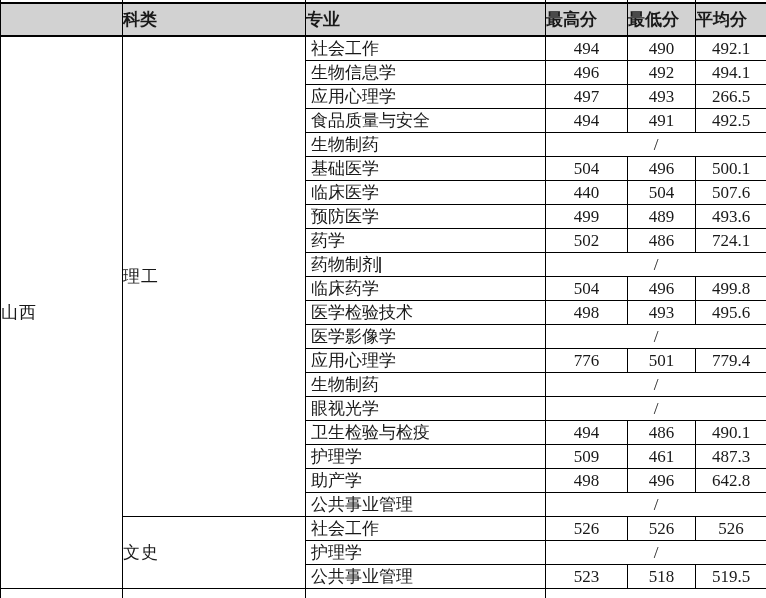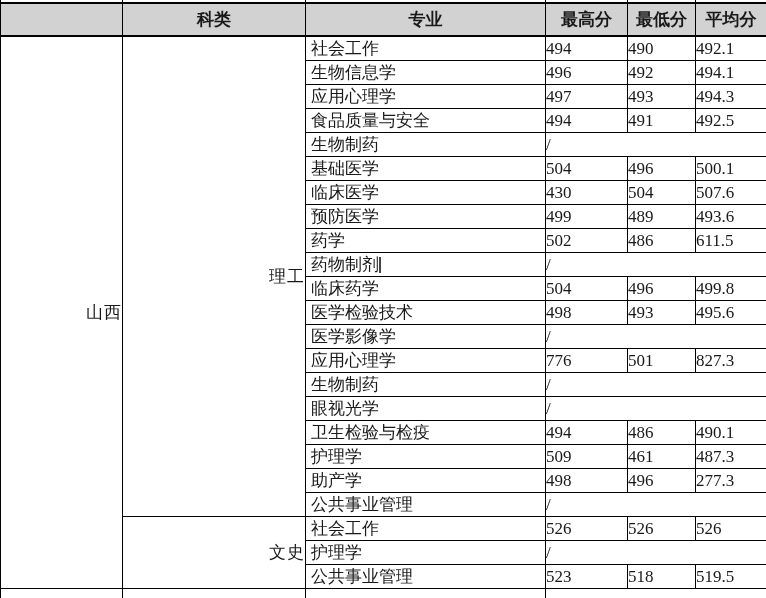--- a/index.html
+++ b/index.html
@@ -12,28 +12,28 @@
     border-collapse:collapse;table-layout:fixed;width:766px;
   }
   .score-table td,.score-table th{
     border:1px solid #000;padding:0;overflow:hidden;white-space:nowrap;
     font-size:17px;line-height:22px;vertical-align:middle;
   }
   
   tr.sliver td{height:2px;border-top:none;background:#fff;}
   
   tr.head th{
-    height:31px;background:#d2d2d2;font-weight:bold;text-align:center;
+    height:31px;background:#d2d2d2;font-weight:bold;text-align:left;
     border-top:2px solid #000;border-bottom:2px solid #000;font-size:17px;
   }
   
   tr.r td{height:23px;}
   td.mj{text-align:left;padding-left:5px;margin-left:48px;}
-  td.num{}
-  td.province,td.category{text-align:right;letter-spacing:1px;}
+  td.num{text-align:center;}
+  td.province,td.category{text-align:left;letter-spacing:1px;}
   
   tr.partial td{height:20px;}
   .cursor{
     display:inline-block;width:2px;height:16px;background:#444;
     vertical-align:-3px;margin-left:0px;
   }
 </style>
 </head>
 <body>
 
@@ -78,55 +78,55 @@
     <tr class="r">
       <td class="mj">生物信息学</td>
       <td class="num">496</td>
       <td class="num">492</td>
       <td class="num">494.1</td>
     </tr>
     <tr class="r">
       <td class="mj">应用心理学</td>
       <td class="num">497</td>
       <td class="num">493</td>
-      <td class="num">494.3</td>
+      <td class="num">266.5</td>
     </tr>
     <tr class="r">
       <td class="mj">食品质量与安全</td>
       <td class="num">494</td>
       <td class="num">491</td>
       <td class="num">492.5</td>
     </tr>
     <tr class="r">
       <td class="mj">生物制药</td>
       <td class="num" colspan="3">/</td>
     </tr>
     <tr class="r">
       <td class="mj">基础医学</td>
       <td class="num">504</td>
       <td class="num">496</td>
       <td class="num">500.1</td>
     </tr>
     <tr class="r">
       <td class="mj">临床医学</td>
-      <td class="num">430</td>
+      <td class="num">440</td>
       <td class="num">504</td>
       <td class="num">507.6</td>
     </tr>
     <tr class="r">
       <td class="mj">预防医学</td>
       <td class="num">499</td>
       <td class="num">489</td>
       <td class="num">493.6</td>
     </tr>
     <tr class="r">
       <td class="mj">药学</td>
       <td class="num">502</td>
       <td class="num">486</td>
-      <td class="num">611.5</td>
+      <td class="num">724.1</td>
     </tr>
     <tr class="r">
       <td class="mj"><span>药物制剂</span><span class="cursor"></span></td>
       <td class="num" colspan="3">/</td>
     </tr>
     <tr class="r">
       <td class="mj">临床药学</td>
       <td class="num">504</td>
       <td class="num">496</td>
       <td class="num">499.8</td>
@@ -138,21 +138,21 @@
       <td class="num">495.6</td>
     </tr>
     <tr class="r">
       <td class="mj">医学影像学</td>
       <td class="num" colspan="3">/</td>
     </tr>
     <tr class="r">
       <td class="mj">应用心理学</td>
       <td class="num">776</td>
       <td class="num">501</td>
-      <td class="num">827.3</td>
+      <td class="num">779.4</td>
     </tr>
     <tr class="r">
       <td class="mj">生物制药</td>
       <td class="num" colspan="3">/</td>
     </tr>
     <tr class="r">
       <td class="mj">眼视光学</td>
       <td class="num" colspan="3">/</td>
     </tr>
     <tr class="r">
@@ -164,21 +164,21 @@
     <tr class="r">
       <td class="mj">护理学</td>
       <td class="num">509</td>
       <td class="num">461</td>
       <td class="num">487.3</td>
     </tr>
     <tr class="r">
       <td class="mj">助产学</td>
       <td class="num">498</td>
       <td class="num">496</td>
-      <td class="num">277.3</td>
+      <td class="num">642.8</td>
     </tr>
     <tr class="r">
       <td class="mj">公共事业管理</td>
       <td class="num" colspan="3">/</td>
     </tr>
 
     <tr class="r">
       <td class="category" rowspan="3">文史</td>
       <td class="mj">社会工作</td>
       <td class="num">526</td>

